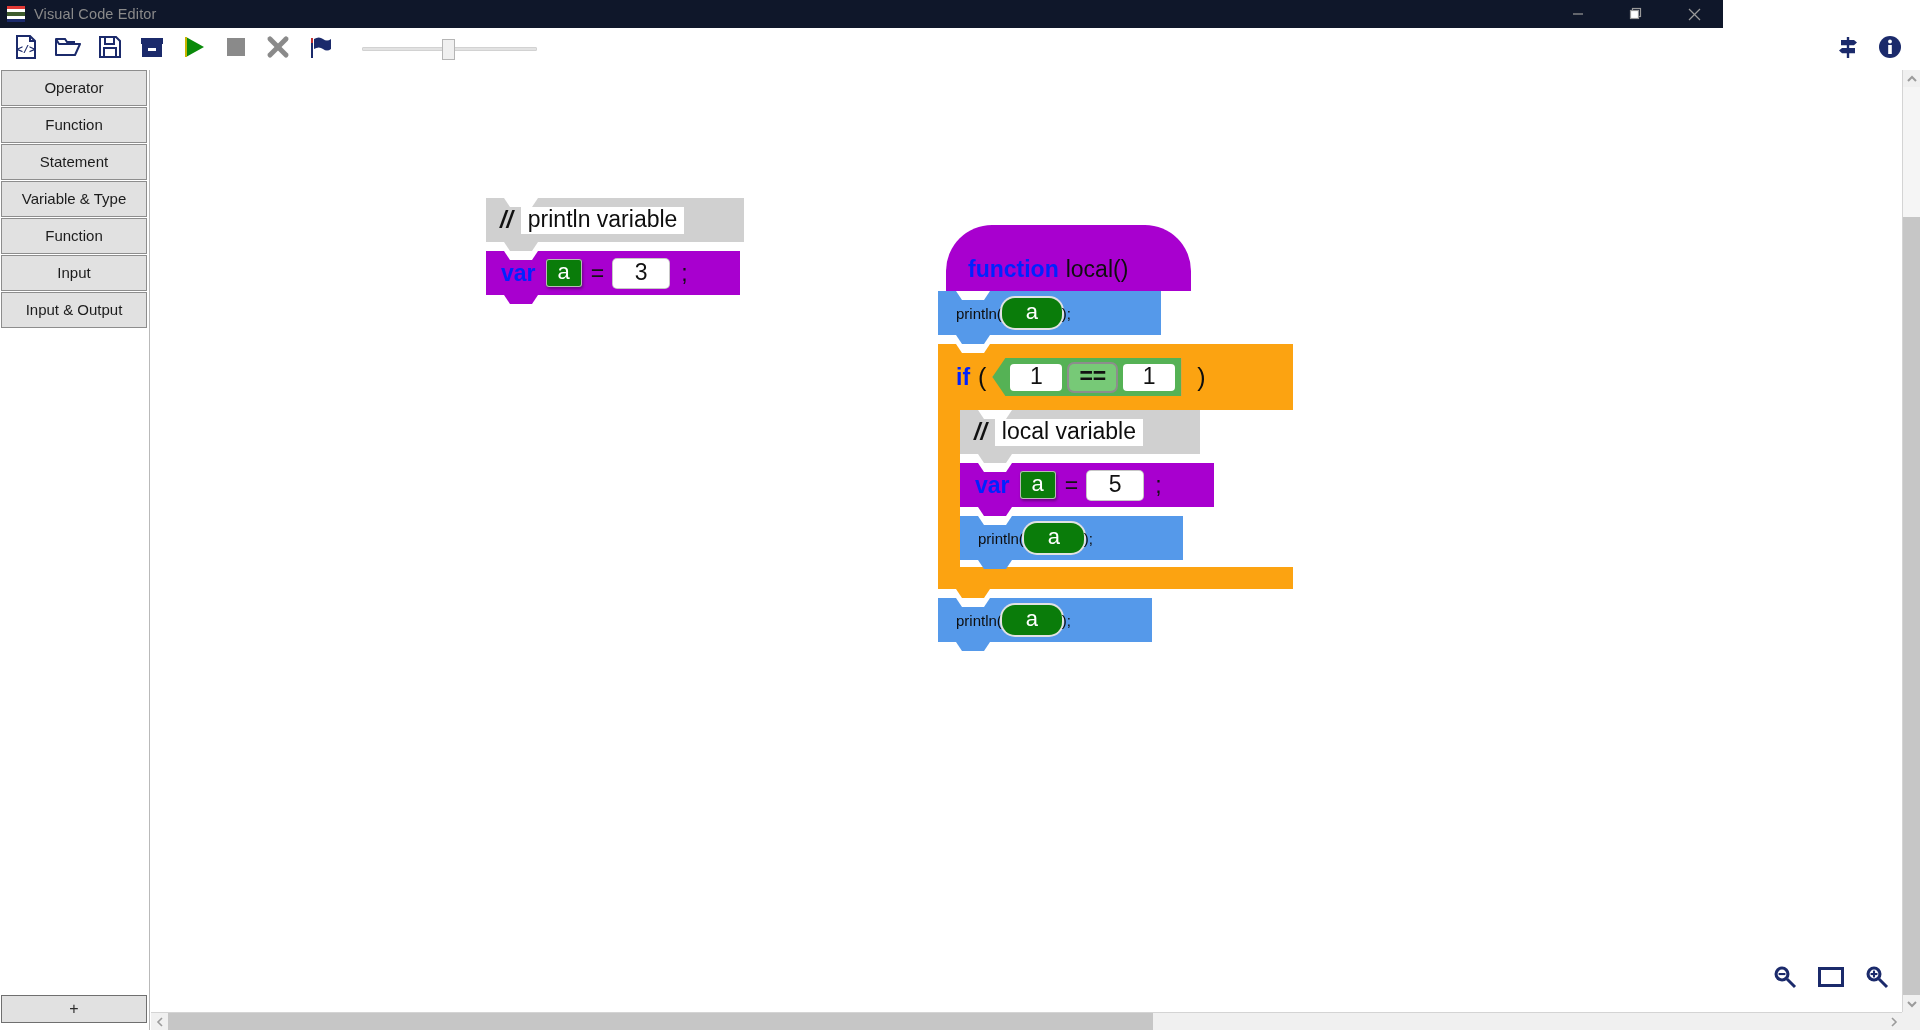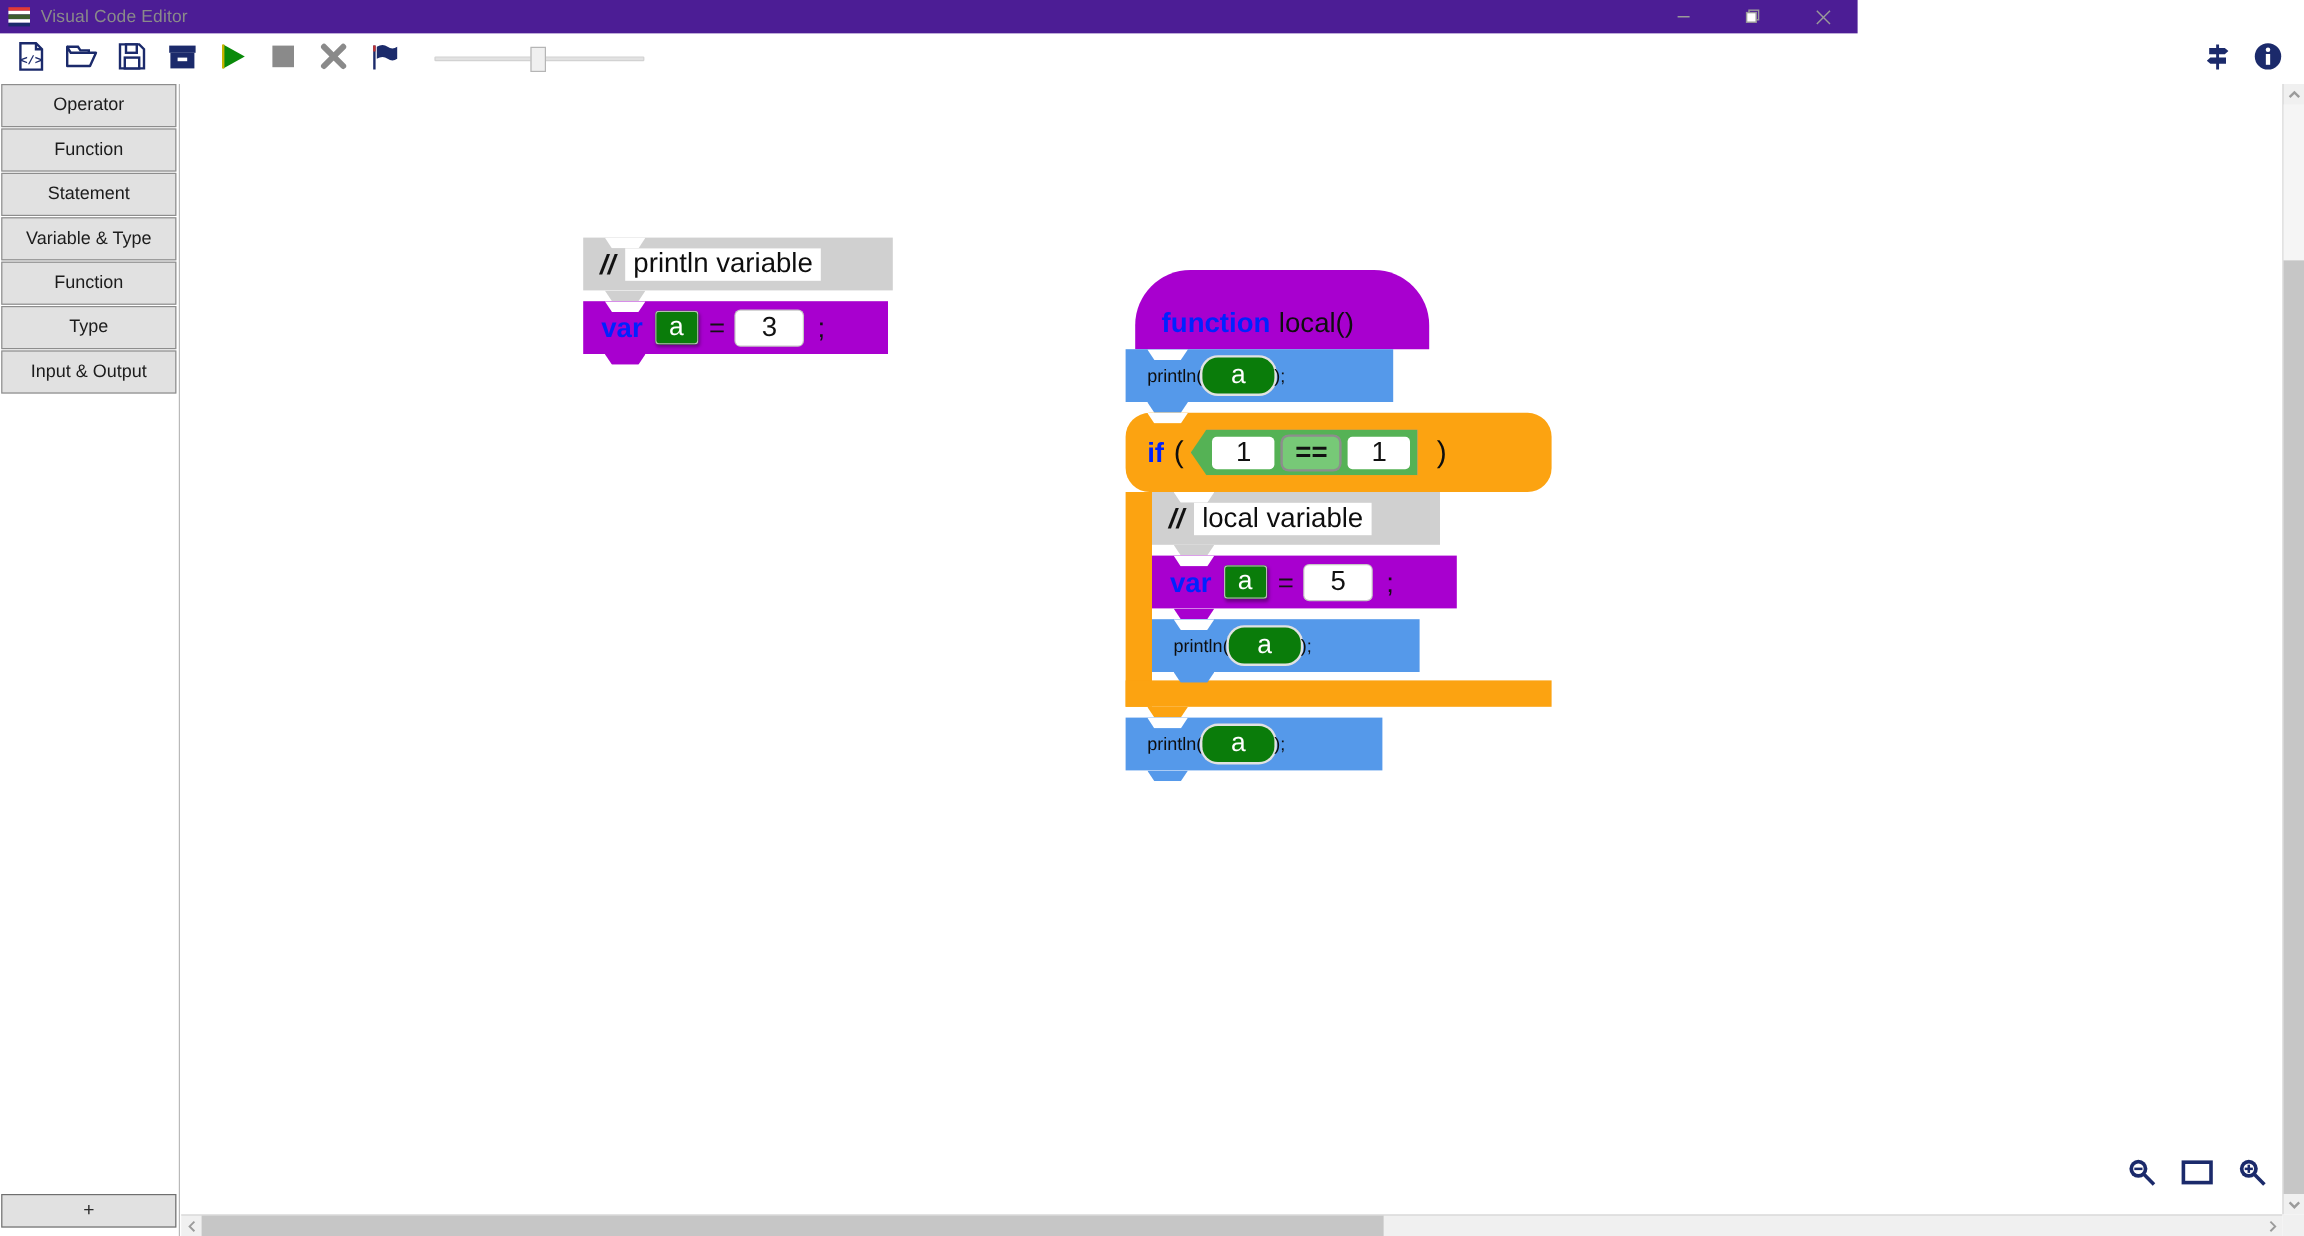--- a/index.html
+++ b/index.html
@@ -6,22 +6,22 @@
   html, body {
     margin: 0; padding: 0;
     width: 1920px; height: 1030px;
     overflow: hidden;
     font-family: "Liberation Sans", sans-serif;
     background: #ffffff;
   }
 
   
   #titlebar {
-    position: absolute; left: 0; top: 0; width: 1548px; height: 28px;
-    background: #4c1d95;
+    position: absolute; left: 0; top: 0; width: 1723px; height: 28px;
+    background: #0f172a;
     display: flex; align-items: center;
   }
   #app-logo {
     width: 18px; height: 16px; margin-left: 7px; margin-right: 9px;
     display: flex; flex-direction: column; border: 0;
   }
   #app-logo i { display: block; width: 100%; flex: 1 1 0; }
   #app-logo i.b1 { background: #e23a36; }
   #app-logo i.b2 { background: #ffffff; }
   #app-logo i.b3 { background: #3e5c2e; }
@@ -141,21 +141,21 @@
   .print-blk { background: #5599ea; height: 44px; }
   .print-blk .txt { color: #0e0e0e; font-size: 15px; }
   .print-blk .pill {
     background: #0a7c0a; color: #ffffff; font-size: 22px;
     border-radius: 13px; padding: 3px 22px 5px 22px; line-height: 1;
     box-shadow: 0 0 0 2px #e2e2e2;
     min-width: 60px; text-align: center;
   }
 
   
-  .if-blk { background: #fca311; border-radius: 20px; }
+  .if-blk { background: #fca311; }
   .if-head { position: absolute; left: 0; top: 0; height: 47px; }
   .if-spine { position: absolute; left: 0; width: 22px; background: #fca311; }
   .if-foot { position: absolute; left: 0; height: 22px; background: #fca311; }
   .if-kw { color: #0022ff; font-weight: 700; font-size: 23px; }
   .if-paren { color: #0e0e0e; font-size: 25px; }
 
   
   .hex {
     position: relative; height: 38px; background: #55b255;
     display: flex; align-items: center;
@@ -344,21 +344,21 @@
     </div>
   </div>
 </div>
 
 <div id="sidebar">
   <div class="cat-btn">Operator</div>
   <div class="cat-btn">Function</div>
   <div class="cat-btn">Statement</div>
   <div class="cat-btn">Variable &amp; Type</div>
   <div class="cat-btn">Function</div>
-  <div class="cat-btn">Type</div>
+  <div class="cat-btn">Input</div>
   <div class="cat-btn">Input &amp; Output</div>
   <div id="sidebar-add">+</div>
 </div>
 
 <div id="canvas-wrap">
   <div id="canvas">
 
     <div style="position:absolute;left:335px;top:128px;">
 
       <div class="blk comment-blk" style="position:relative;left:0;top:0;width:258px;">

